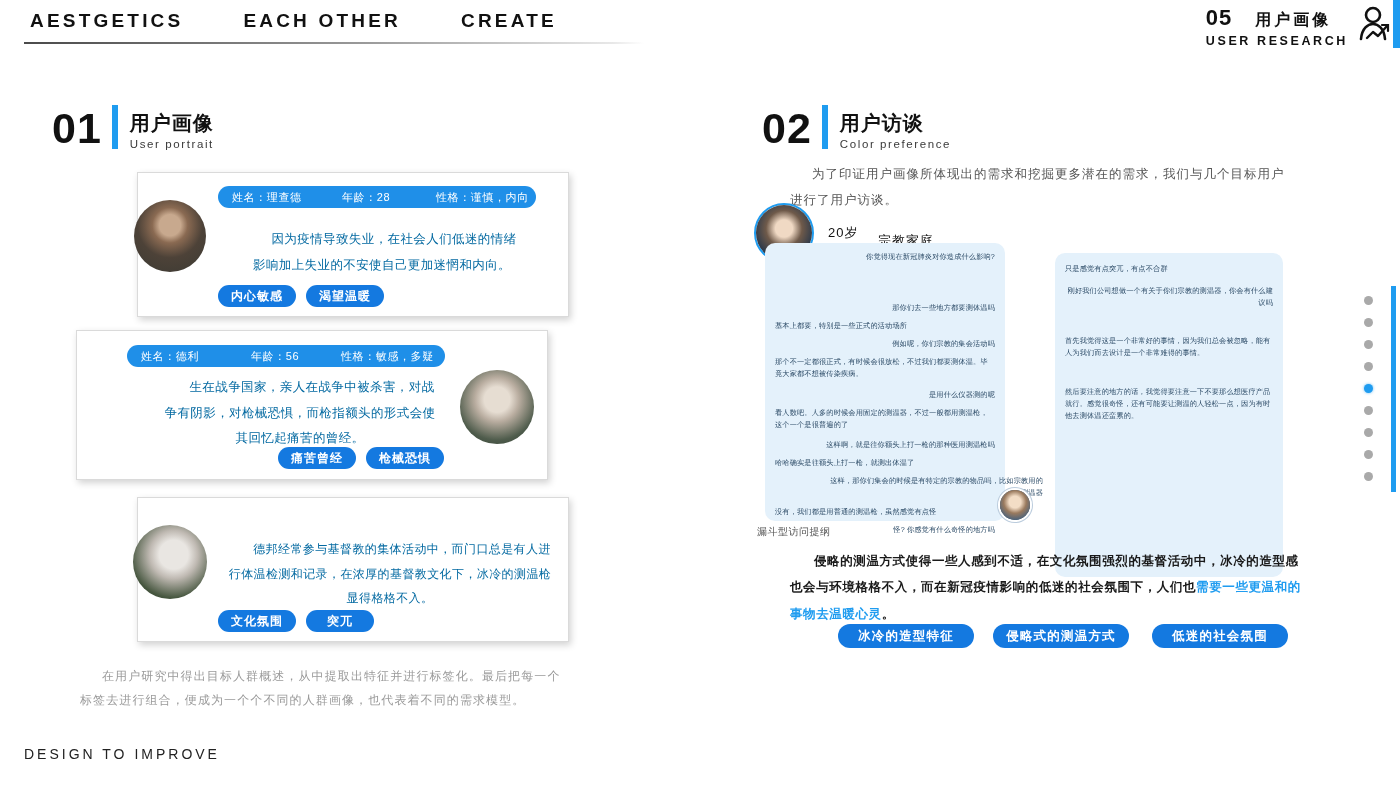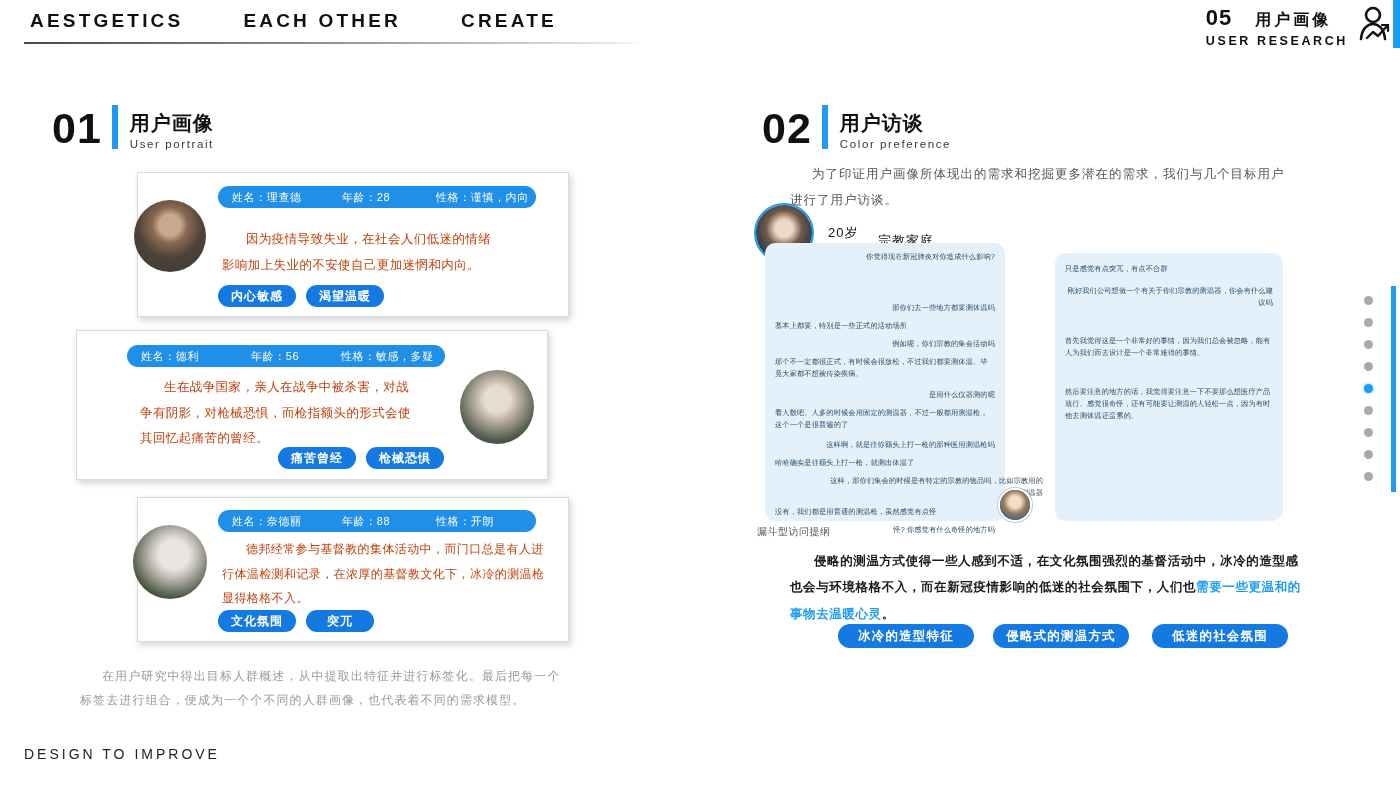--- a/index.html
+++ b/index.html
@@ -45,21 +45,21 @@
   .avatar .ph { width: 100%; height: 100%; display: block; }
 
   .infobar {
     position: absolute; height: 22px; background: #1f8fe8;
     border-radius: 11px 11px 11px 11px;
     display: flex; align-items: center; color: #fff;
     font-size: 11px; letter-spacing: 0.6px;
   }
   .infobar .fld { position: absolute; white-space: nowrap; }
 
-  .desc { position: absolute; font-size: 12.5px; color: #c2410c; line-height: 2.05; letter-spacing: 0.4px; }
+  .desc { position: absolute; font-size: 12.5px; color: #0369a1; line-height: 2.05; letter-spacing: 0.4px; text-align: center; }
   .desc .ind { display: block; }
 
   .pill {
     position: absolute; height: 22px; border-radius: 11px; background: #1479e0;
     color: #fff; font-size: 12px; font-weight: bold; letter-spacing: 1px;
     display: flex; align-items: center; justify-content: center;
   }
 
   
   .caption {
@@ -200,31 +200,20 @@
     <span class="ind" style="text-indent:24px;">生在战争国家，亲人在战争中被杀害，对战</span>
     <span class="ind">争有阴影，对枪械恐惧，而枪指额头的形式会使</span>
     <span class="ind">其回忆起痛苦的曾经。</span>
   </div>
   <div class="pill" style="left:278px; top:447px; width:78px;">痛苦曾经</div>
   <div class="pill" style="left:366px; top:447px; width:78px;">枪械恐惧</div>
 
   <div class="card" style="left:137px; top:497px; width:432px; height:145px;"></div>
   <div class="avatar" style="left:133px; top:525px; width:74px; height:74px;">
     <div class="ph ph-c"></div>
-  </div>
-  <div class="infobar" style="left:218px; top:510px; width:318px;">
-    <span class="fld" style="left:14px;">
-      <span>姓名：</span><span>奈德丽</span>
-    </span>
-    <span class="fld" style="left:124px;">
-      <span>年龄：</span><span>88</span>
-    </span>
-    <span class="fld" style="left:218px;">
-      <span>性格：</span><span>开朗</span>
-    </span>
   </div>
   <div class="desc" style="left:222px; top:537px; width:336px; font-size:12px;">
     <span class="ind" style="text-indent:24px;">德邦经常参与基督教的集体活动中，而门口总是有人进</span>
     <span class="ind">行体温检测和记录，在浓厚的基督教文化下，冰冷的测温枪</span>
     <span class="ind">显得格格不入。</span>
   </div>
   <div class="pill" style="left:218px; top:610px; width:78px;">文化氛围</div>
   <div class="pill" style="left:306px; top:610px; width:68px;">突兀</div>
 
   <div class="caption" style="left:80px; top:664px; width:510px;">
@@ -254,21 +243,21 @@
     <div class="msg q" style="left:10px; top:196px; width:220px;">这样啊，就是往你额头上打一枪的那种医用测温枪吗</div>
     <div class="msg a" style="left:10px; top:214px; width:220px;">哈哈确实是往额头上打一枪，就测出体温了</div>
     <div class="msg q" style="left:10px; top:232px; width:220px;margin-left:48px;">这样，那你们集会的时候是有特定的宗教的物品吗，比如宗教用的测温器</div>
     <div class="msg a" style="left:10px; top:263px; width:220px;">没有，我们都是用普通的测温枪，虽然感觉有点怪</div>
     <div class="msg q" style="left:10px; top:281px; width:220px;">怪? 你感觉有什么奇怪的地方吗</div>
   </div>
   <div class="smallavatar" style="left:998px; top:488px;">
     <div class="ph ph-e" style="width:100%;height:100%"></div>
   </div>
 
-  <div class="chatbox2" style="left:1055px; top:253px; width:228px; height:268px;">
+  <div class="chatbox2" style="left:1055px; top:253px; width:228px; height:324px;">
     <div class="msg a" style="left:10px; top:10px; width:208px;">只是感觉有点突兀，有点不合群</div>
     <div class="msg q" style="left:10px; top:32px; width:208px;">刚好我们公司想做一个有关于你们宗教的测温器，你会有什么建议吗</div>
     <div class="msg a" style="left:10px; top:82px; width:208px;">首先我觉得这是一个非常好的事情，因为我们总会被忽略，能有人为我们而去设计是一个非常难得的事情。</div>
     <div class="msg a" style="left:10px; top:133px; width:208px;">然后要注意的地方的话，我觉得要注意一下不要那么想医疗产品就行。感觉很奇怪，还有可能要让测温的人轻松一点，因为有时他去测体温还蛮累的。</div>
   </div>
 
   <div class="figcap" style="left:757px; top:525px;">漏斗型访问提纲</div>
 
   <div class="summary" style="left:790px; top:548px; width:524px;">
     <span class="ln" style="text-indent:24px;">侵略的测温方式使得一些人感到不适，在文化氛围强烈的基督活动中，冰冷的造型感</span>

